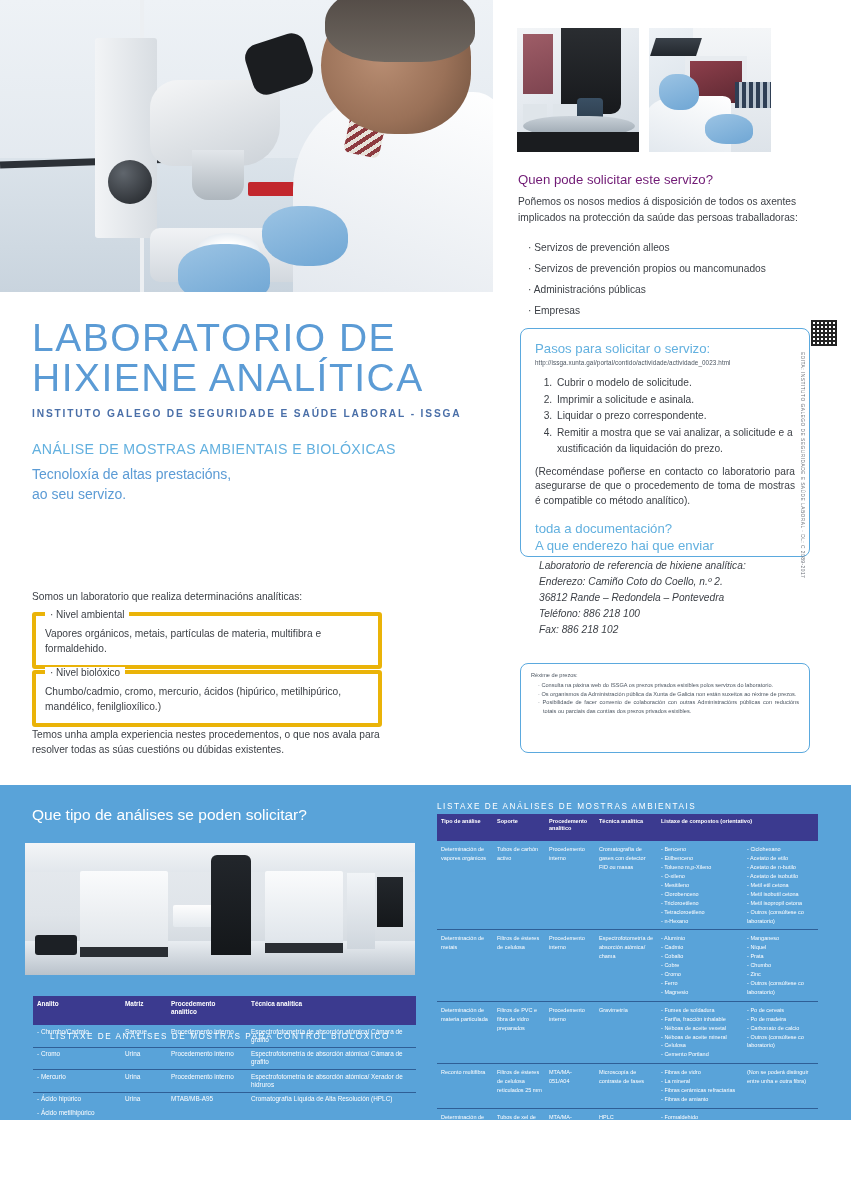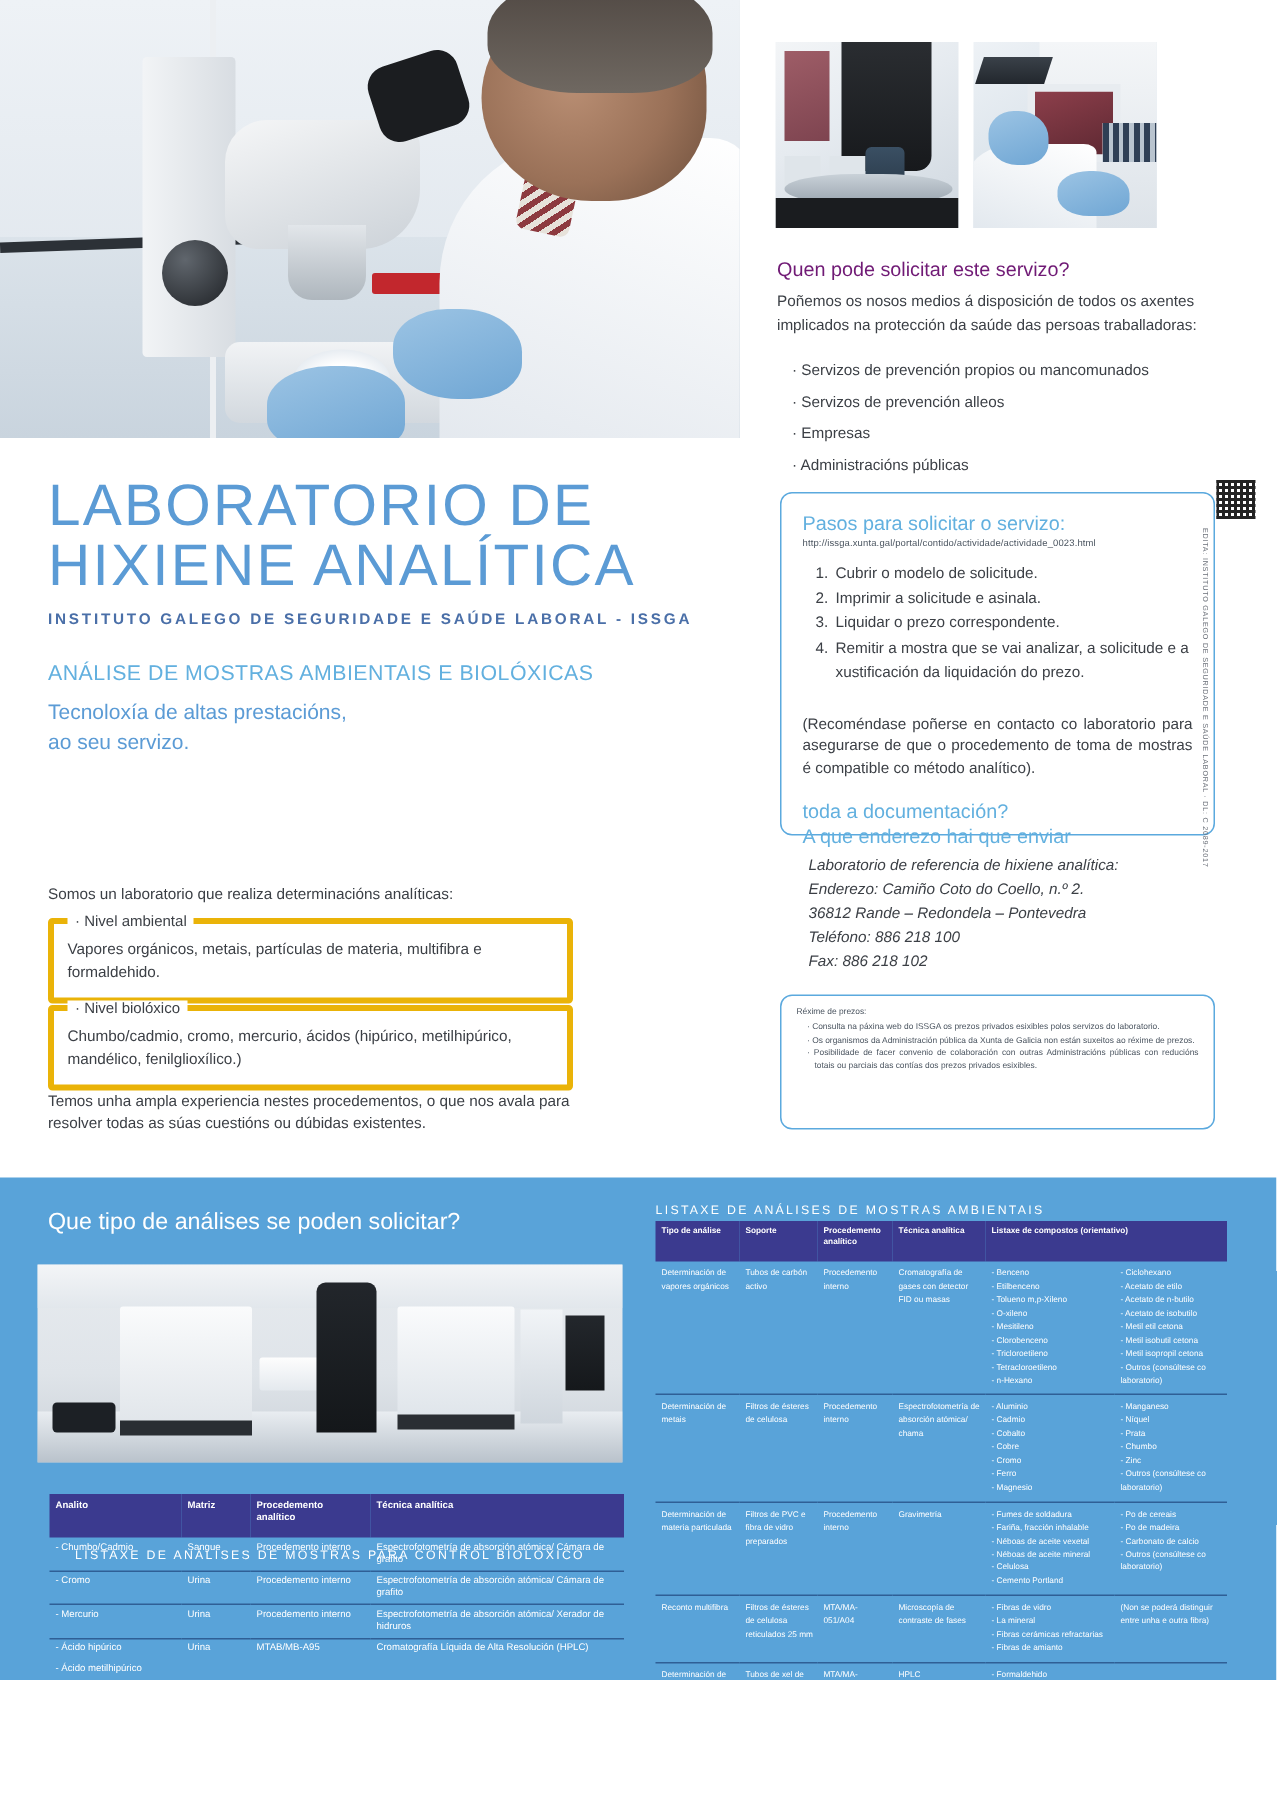--- a/index.html
+++ b/index.html
@@ -155,21 +155,21 @@
   .box-steps {
     position:absolute; left:520px; top:328px; width:290px; height:229px;
     border:1.2px solid #5ba9de; border-radius:8px; padding:12px 14px;
   }
   .box-steps h3 { font-size:13.2px; color:#62b0df; font-weight:400; }
   .steps-url { font-size:6.3px; color:#4b5560; margin-top:3px; letter-spacing:0.1px; }
   .box-steps ol { margin:9px 0 0 20px; }
   .box-steps ol li {
     font-size:10.2px; line-height:1.62; color:#3b3f45; padding-left:2px;
   }
-  .paren-note { margin-top:19px; font-size:10.2px; line-height:1.46; color:#3b3f45; text-align:justify;}
+  .paren-note { margin-top:7px; font-size:10.2px; line-height:1.46; color:#3b3f45; text-align:justify;}
   .addr-head { margin-top:12px; font-size:13.2px; color:#62b0df; line-height:1.24; font-weight:400; }
   .addr-lines { margin-top:4px; margin-left:4px;font-style:italic; }
   .addr-lines div { font-size:10.2px; line-height:1.58; color:#3b3f45; }
 
   .box-prices {
     position:absolute; left:520px; top:663px; width:290px; height:90px;
     border:1px solid #5ba9de; border-radius:8px; padding:8px 10px;
   }
   .box-prices .pt { font-size:5.6px; color:#4b5560; }
   .box-prices ul { margin:3px 0 0 7px; }
@@ -331,24 +331,24 @@
   <div class="fieldset-box" id="box-biolox">
     <span class="legend">· Nivel biolóxico</span>
     <p>Chumbo/cadmio, cromo, mercurio, ácidos (hipúrico, metilhipúrico, mandélico, fenilglioxílico.)</p>
   </div>
 
   <div class="closing-text">Temos unha ampla experiencia nestes procedementos, o que nos avala para resolver todas as súas cuestións ou dúbidas existentes.</div>
 
   <div class="r-head" id="quen-head">Quen pode solicitar este servizo?</div>
   <div class="r-para" id="quen-para">Poñemos os nosos medios á disposición de todos os axentes implicados na protección da saúde das persoas traballadoras:</div>
   <ul class="r-list" id="quen-list">
+      <li>Servizos de prevención alleos</li>
       <li>Servizos de prevención propios ou mancomunados</li>
-      <li>Servizos de prevención alleos</li>
+      <li>Administracións públicas</li>
       <li>Empresas</li>
-      <li>Administracións públicas</li>
     </ul>
 
   <div class="box-steps">
     <h3>Pasos para solicitar o servizo:</h3>
     <div class="steps-url">http://issga.xunta.gal/portal/contido/actividade/actividade_0023.html</div>
     <ol id="steps-list">
         <li>Cubrir o modelo de solicitude.</li>
         <li>Imprimir a solicitude e asinala.</li>
         <li>Liquidar o prezo correspondente.</li>
         <li>Remitir a mostra que se vai analizar, a solicitude e a xustificación da liquidación do prezo.</li>

